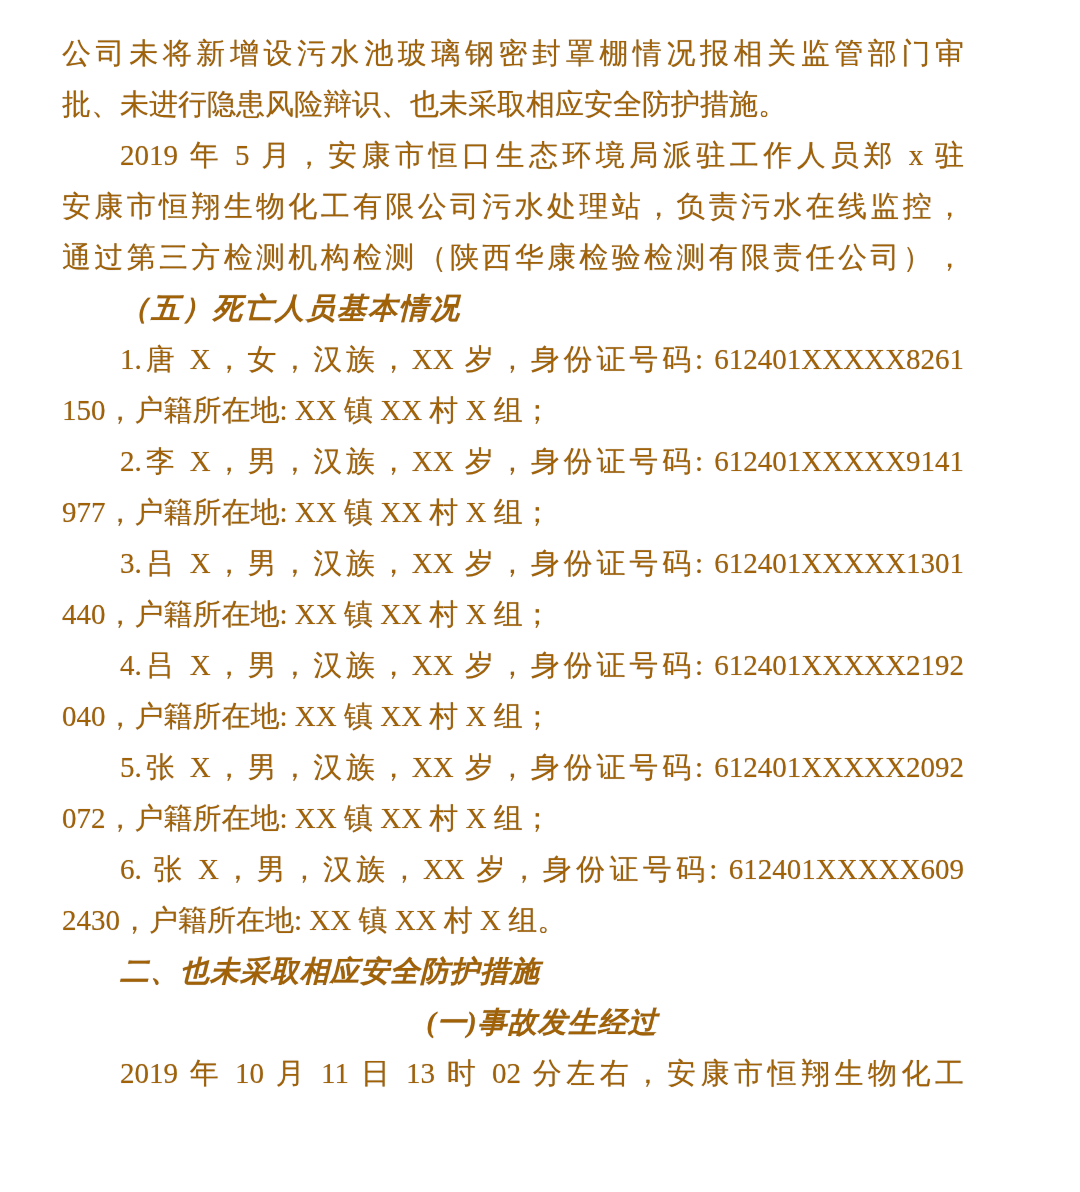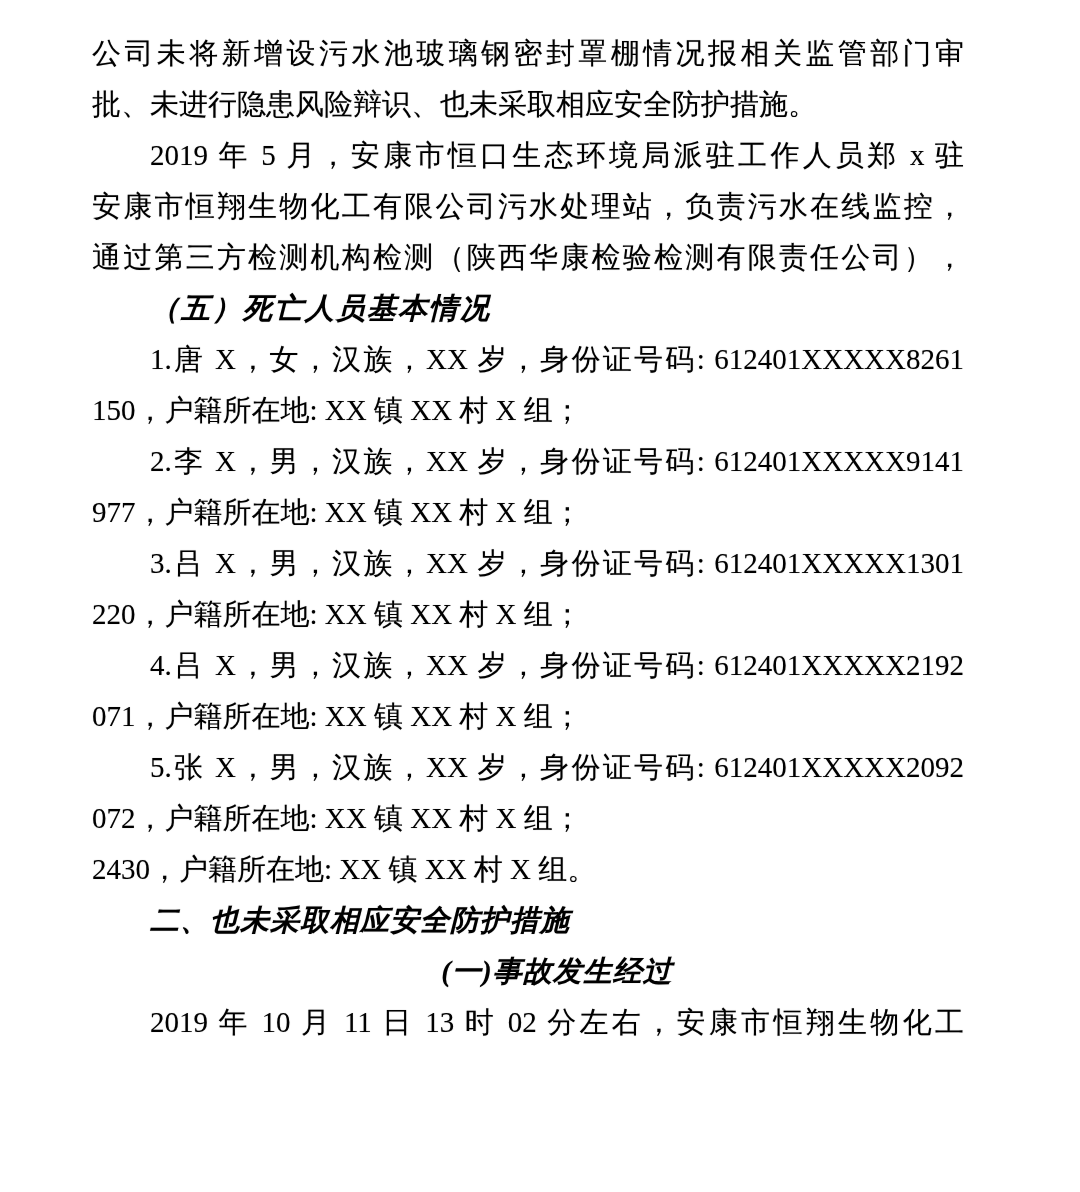--- a/index.html
+++ b/index.html
@@ -7,23 +7,23 @@
     padding: 0;
     width: 1080px;
     height: 1192px;
     background: #ffffff;
     overflow: hidden;
   }
   .page {
     box-sizing: border-box;
     width: 1080px;
     height: 1192px;
-    padding: 28px 116px 0 92px;
+    padding: 28px 116px 0 62px;
     background: #ffffff;
-    color: #000000;
+    color: #a16207;
     font-family: "Liberation Serif", "DejaVu Serif", serif;
     font-size: 29px;
     text-shadow: 0 0 1px rgba(20,20,20,0.35);
   }
   .ln {
     line-height: 51px;
     height: 51px;
     white-space: pre-wrap;
     overflow: hidden;
   }
@@ -62,23 +62,24 @@
       <div class="ln">批、未进行隐患风险辩识、也未采取相应安全防护措施。</div>
       <div class="ln just ind">2019 年 5 月，安康市恒口生态环境局派驻工作人员郑 x 驻</div>
       <div class="ln just">安康市恒翔生物化工有限公司污水处理站，负责污水在线监控，</div>
       <div class="ln just">通过第三方检测机构检测（陕西华康检验检测有限责任公司），</div>
       <div class="ln ind heading h-kai-bold">（五）死亡人员基本情况</div>
       <div class="ln just ind">1.唐 X，女，汉族，XX 岁，身份证号码: 612401XXXXX8261</div>
       <div class="ln">150，户籍所在地: XX 镇 XX 村 X 组；</div>
       <div class="ln just ind">2.李 X，男，汉族，XX 岁，身份证号码: 612401XXXXX9141</div>
       <div class="ln">977，户籍所在地: XX 镇 XX 村 X 组；</div>
       <div class="ln just ind">3.吕 X，男，汉族，XX 岁，身份证号码: 612401XXXXX1301</div>
-      <div class="ln">220，户籍所在地: XX 镇 XX 村 X 组；</div>
+      <div class="ln">440，户籍所在地: XX 镇 XX 村 X 组；</div>
       <div class="ln just ind">4.吕 X，男，汉族，XX 岁，身份证号码: 612401XXXXX2192</div>
-      <div class="ln">071，户籍所在地: XX 镇 XX 村 X 组；</div>
+      <div class="ln">040，户籍所在地: XX 镇 XX 村 X 组；</div>
       <div class="ln just ind">5.张 X，男，汉族，XX 岁，身份证号码: 612401XXXXX2092</div>
       <div class="ln">072，户籍所在地: XX 镇 XX 村 X 组；</div>
+      <div class="ln just ind">6. 张 X，男，汉族，XX 岁，身份证号码: 612401XXXXX609</div>
       <div class="ln">2430，户籍所在地: XX 镇 XX 村 X 组。</div>
       <div class="ln ind heading h-hei">二、也未采取相应安全防护措施</div>
       <div class="ln ind heading h-kai">(一)事故发生经过</div>
       <div class="ln just ind">2019 年 10 月 11 日 13 时 02 分左右，安康市恒翔生物化工</div>
     </div>
 </div>
 
 </body></html>

